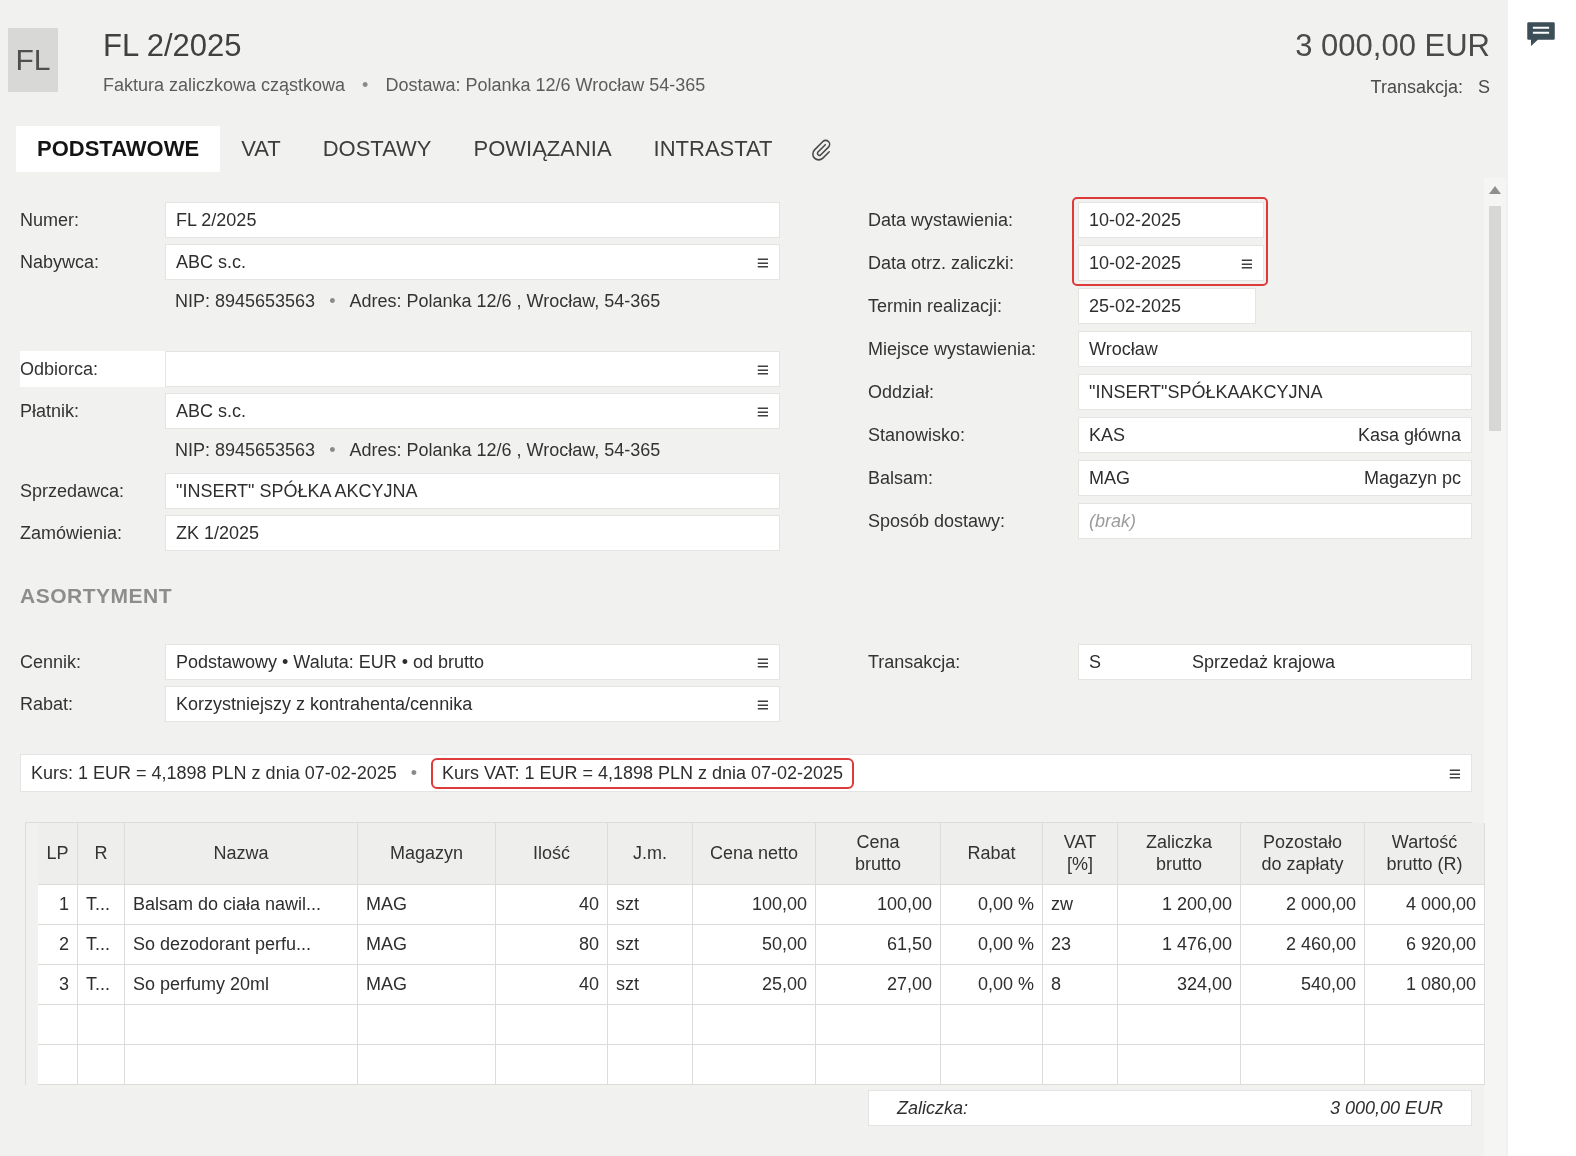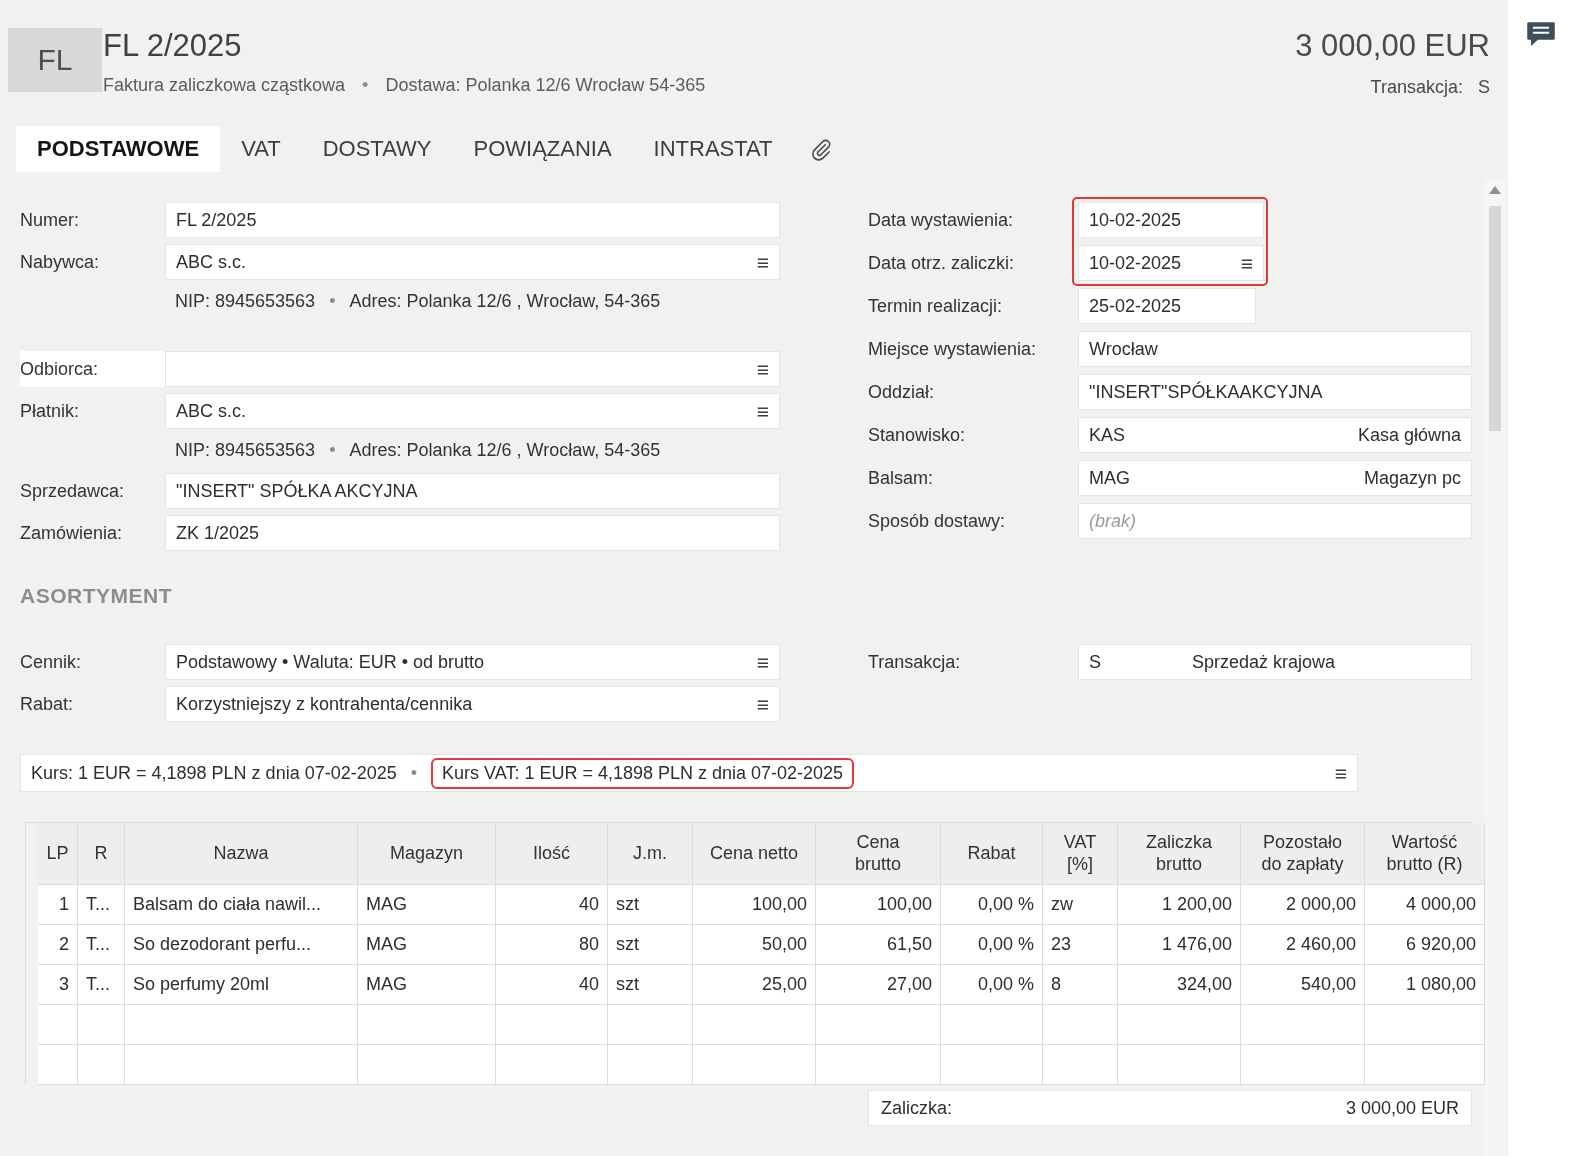--- a/index.html
+++ b/index.html
@@ -11,21 +11,21 @@
   .right-strip { position:absolute; right:0; top:0; width:68px; height:1156px; background:#ffffff; }
   .chat-btn { position:absolute; top:20px; right:18px; width:32px; height:30px; cursor:pointer; }
 
   
   .scrollbar { position:absolute; left:1484px; top:178px; width:22px; height:978px; background:#f5f5f4; }
   .sb-up { width:0; height:0; border-left:6px solid transparent; border-right:6px solid transparent; border-bottom:8px solid #8f8f8f; margin:8px auto 0 auto; }
   .sb-thumb { position:absolute; top:28px; left:5px; width:12px; height:225px; background:#d7d7d6; }
 
   
   .hdr { position:absolute; left:0; top:0; width:1508px; height:120px; }
-  .badge { position:absolute; left:8px; top:28px; width:94px; height:64px; background:#d8d8d7; color:#4f4f4f; font-size:30px; display:flex; align-items:center; justify-content:center; }
+  .badge { position:absolute; left:8px; top:28px; width:50px; height:64px; background:#d8d8d7; color:#4f4f4f; font-size:30px; display:flex; align-items:center; justify-content:center; }
   .title { position:absolute; left:103px; top:28px; font-size:31px; color:#404040; }
   .subtitle { position:absolute; left:103px; top:75px; font-size:18px; color:#5c5c5c; white-space:nowrap; }
   .subtitle .bullet { margin:0 12px; color:#8a8a8a; }
   .amount { position:absolute; right:18px; top:28px; font-size:31px; color:#4a4a4a; }
   .trans { position:absolute; right:18px; top:77px; font-size:18px; color:#4a4a4a; }
   .trans .trans-val { margin-left:10px; }
 
   
   .tabs { position:absolute; left:16px; top:126px; height:46px; display:flex; }
   .tab { padding:0 21px; display:flex; align-items:center; font-size:22px; color:#3d3d3d; cursor:pointer; white-space:nowrap; }
@@ -52,40 +52,40 @@
   .right-form { position:absolute; left:868px; top:202px; width:604px; }
   .mt8 { margin-top:8px; }
 
   .red-dates { position:absolute; left:1072px; top:197px; width:196px; height:89px; border:2px solid #dd3a3a; border-radius:5px; pointer-events:none; }
 
   .section-title { position:absolute; left:20px; top:584px; font-size:21px; font-weight:bold; color:#8d8d8c; letter-spacing:0.5px; }
 
   .cennik-form { position:absolute; left:20px; top:644px; width:760px; }
   .trans-form { position:absolute; left:868px; top:644px; width:604px; }
 
-  .kurs-bar { position:absolute; left:20px; top:754px; width:1338px; height:38px; background:#ffffff; border:1px solid #e4e4e2; display:flex; align-items:center; padding:0 10px; font-size:18px; color:#2e2e2e; white-space:nowrap; }
+  .kurs-bar { position:absolute; left:20px; top:754px; width:1452px; height:38px; background:#ffffff; border:1px solid #e4e4e2; display:flex; align-items:center; padding:0 10px; font-size:18px; color:#2e2e2e; white-space:nowrap; }
   .kurs-bar .bullet { margin:0 14px; color:#8a8a8a; }
   .kurs-bar .red-pill { border:2px solid #dd3a3a; border-radius:6px; padding:3px 9px; }
   .kurs-bar .menu-ico { margin-left:auto; font-size:21px; color:#3f3f3f; cursor:pointer; line-height:1; }
 
   
   .grid { position:absolute; left:25px; top:822px; width:1447px;
           display:grid; grid-template-columns:40px 47px 233px 138px 112px 85px 123px 125px 102px 75px 123px 124px 120px;
           border-left:1px solid #dcdcda; border-top:1px solid #dcdcda;padding-left:12px; }
   .hc { background:#eeeeec; border-right:1px solid #dcdcda; border-bottom:1px solid #dcdcda;
         min-height:62px; display:flex; align-items:center; justify-content:center; text-align:center;
         font-size:18px; color:#333; padding:2px 4px; white-space:pre-line; line-height:1.2; }
   .trow { display:contents; }
   .tc { background:#ffffff; border-right:1px solid #dcdcda; border-bottom:1px solid #dcdcda;
         height:40px; display:flex; align-items:center; padding:0 8px; font-size:18px; color:#2e2e2e;
         overflow:hidden; white-space:nowrap; }
   .tc.num { justify-content:flex-end; }
 
   .table-footer { position:absolute; left:868px; top:1090px; width:604px; height:36px; background:#ffffff; border:1px solid #e4e4e2;
-                  display:flex; align-items:center; padding:0 12px; font-size:18px; color:#2e2e2e; }
+                  display:flex; align-items:center; padding:0 28px; font-size:18px; color:#2e2e2e;font-style:italic; }
   .table-footer .val { margin-left:auto; }
 </style>
 </head>
 <body>
 
 <div class="page">
 
   <div class="right-strip">
     <div class="chat-btn">
       <svg width="30" height="28" viewBox="0 0 24 22">

